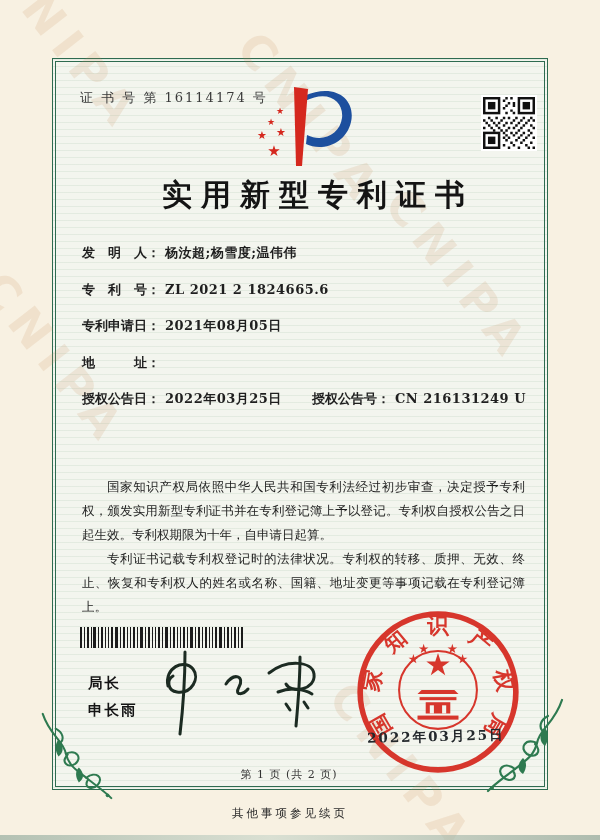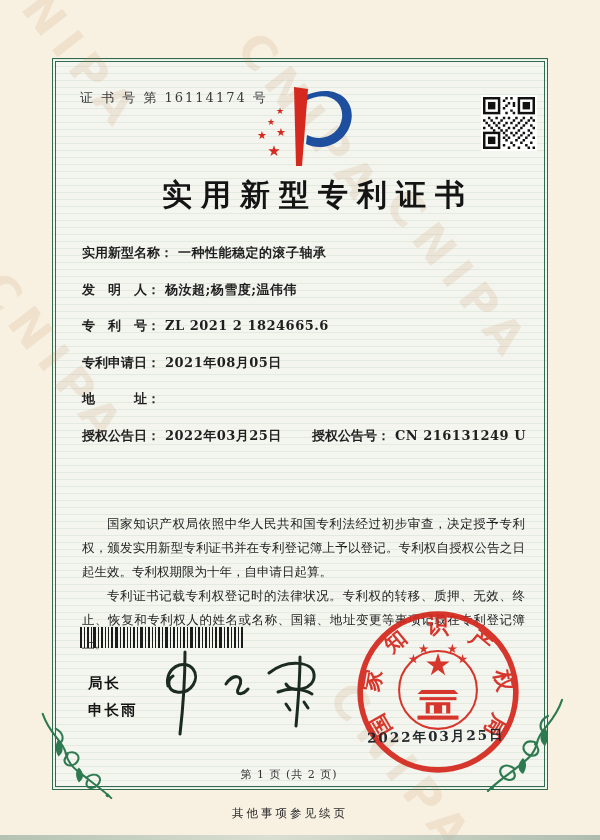--- a/index.html
+++ b/index.html
@@ -36,21 +36,21 @@
   .title{
     position:absolute;left:52px;top:175px;width:532px;z-index:3;
     text-align:center;font-size:30px;font-weight:bold;letter-spacing:9px;color:#141414;
   }
   .fields{position:absolute;left:82px;top:243px;width:444px;z-index:3;font-size:13px;font-weight:bold;color:#1f1f1f;}
   .frow{display:flex;line-height:20px;margin-bottom:16.5px;white-space:nowrap;}
   .flabel{white-space:pre;}
   .fvalue{margin-left:5px;letter-spacing:0.5px;}
   .pair{display:flex;}
   .pair-first{width:236px;}
-  .paras{position:absolute;left:82px;top:512px;width:443px;z-index:3;font-size:12.5px;line-height:1.92;color:#1e1e1e;text-align:justify;}
+  .paras{position:absolute;left:82px;top:475px;width:443px;z-index:3;font-size:12.5px;line-height:1.92;color:#1e1e1e;text-align:justify;}
   .paras p{margin:0;text-indent:2em;}
   .barcode{position:absolute;left:80px;top:627px;width:163px;height:21px;z-index:3;}
   .director{position:absolute;left:88px;top:670px;z-index:3;
     font-family:"DejaVu Sans","Liberation Sans",sans-serif;
     font-size:14.5px;font-weight:bold;color:#151515;line-height:27px;letter-spacing:2px;}
   .signature{position:absolute;left:140px;top:646px;width:205px;height:95px;z-index:4;}
   .seal{position:absolute;left:354px;top:608px;width:168px;height:168px;z-index:3;opacity:0.93;}
   .seal-date{
     position:absolute;left:367px;top:728px;z-index:5;
     font-size:13.5px;font-weight:bold;color:#23282c;letter-spacing:2px;transform:rotate(-1.5deg);
@@ -117,24 +117,20 @@
          M9,15h1v1h-1z M12,15h1v1h-1z M15,15h1v1h-1z M18,15h1v1h-1z
          M8,16h1v1h-1z M10,16h1v1h-1z M14,16h1v1h-1z M17,16h1v1h-1z M20,16h1v1h-1z
          M9,17h1v1h-1z M13,17h1v1h-1z M16,17h1v1h-1z M11,18h1v1h-1z M15,18h1v1h-1z M19,18h1v1h-1z
          M8,19h1v1h-1z M12,19h1v1h-1z M17,19h1v1h-1z M10,20h1v1h-1z M14,20h1v1h-1z M18,20h1v1h-1z M20,20h1v1h-1z"></path>
     </g>
   </svg>
 
   <div class="title">实用新型专利证书</div>
 
   <div class="fields">
-    <div class="frow">
-      <span class="flabel">实用新型名称：</span>
-      <span class="fvalue">一种性能稳定的滚子轴承</span>
-    </div>
     <div class="frow">
       <span class="flabel">发　明　人：</span>
       <span class="fvalue">杨汝超;杨雪度;温伟伟</span>
     </div>
     <div class="frow">
       <span class="flabel">专　利　号：</span>
       <span class="fvalue">ZL 2021 2 1824665.6</span>
     </div>
     <div class="frow">
       <span class="flabel">专利申请日：</span>

